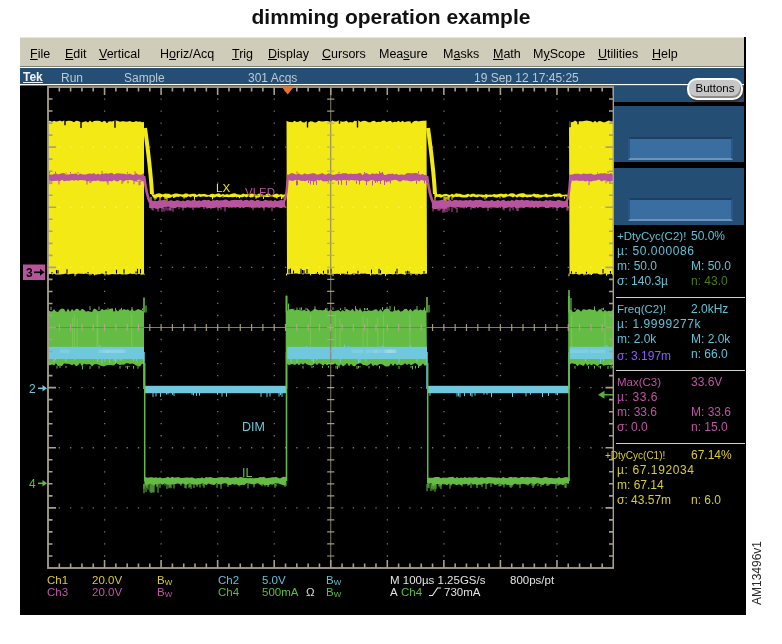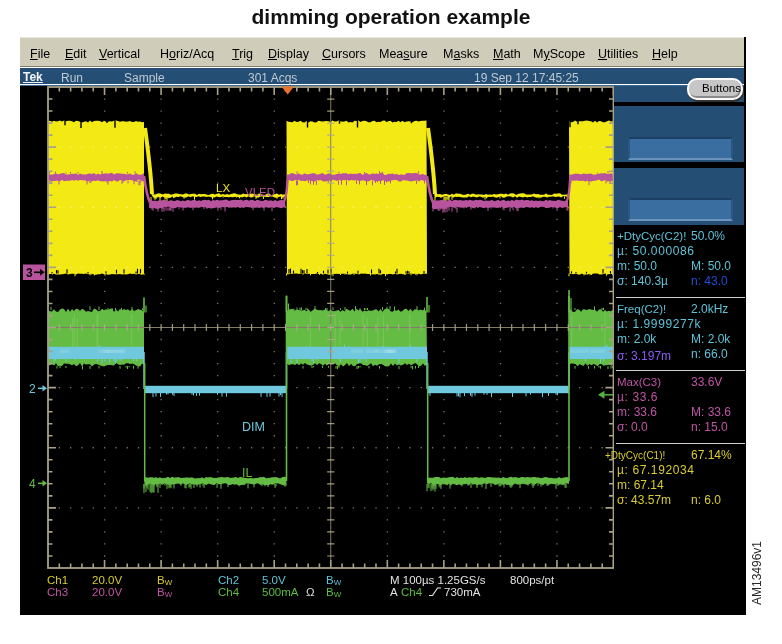--- a/index.html
+++ b/index.html
@@ -28,21 +28,21 @@
     <span style="position:absolute;left:454px;top:2.5px">19 Sep 12 17:45:25</span>
 <div style="position:absolute;left:0;top:16.5px;width:724px;height:1px;background:#3c6994"></div>
   </div>
 <div style="position:absolute;left:20px;top:86px;width:726px;height:529px;background:#000"></div>
 <div style="position:absolute;left:744px;top:37px;width:2px;height:578px;background:#000"></div>
 <div style="position:absolute;left:614px;top:86px;width:130px;height:16px;background:#254e74"></div>
 <div style="position:absolute;left:614px;top:106.3px;width:130px;height:56.2px;background:#254e74"></div>
 <div style="position:absolute;left:628px;top:137px;width:105px;height:23px;background:#3a6da0;border-top:2px solid #1d3f63;border-left:2px solid #2b5684;border-right:2px solid #2b5684;border-bottom:2px solid #6c93bb"></div>
 <div style="position:absolute;left:614px;top:168.3px;width:130px;height:56.7px;background:#254e74"></div>
 <div style="position:absolute;left:628px;top:198px;width:105px;height:23px;background:#3a6da0;border-top:2px solid #1d3f63;border-left:2px solid #2b5684;border-right:2px solid #2b5684;border-bottom:2px solid #6c93bb"></div>
-<div style="position:absolute;left:687px;top:77.5px;width:56px;height:22px;background:#c6c6c6;border:2px solid #fbfbfb;border-radius:10px;box-shadow:inset -1px -2px 0 #8a8a8a,1px 2px 0 #333;font-size:11.5px;color:#000;text-align:right;line-height:17px">Buttons</div>
+<div style="position:absolute;left:687px;top:77.5px;width:56px;height:22px;background:#c6c6c6;border:2px solid #fbfbfb;border-radius:10px;box-shadow:inset -1px -2px 0 #8a8a8a,1px 2px 0 #333;font-size:11.5px;color:#000;text-align:center;line-height:17px">Buttons</div>
 <svg width="594" height="529" viewBox="0 0 594 529" style="position:absolute;left:20px;top:86px" font-family="Liberation Sans, sans-serif">
     <path d="M83.95,13.03h1.3M83.95,25.05h1.3M83.95,37.08h1.3M83.95,49.1h1.3M83.95,61.12h1.3M83.95,73.15h1.3M83.95,85.18h1.3M83.95,97.2h1.3M83.95,109.23h1.3M83.95,121.25h1.3M83.95,133.28h1.3M83.95,145.3h1.3M83.95,157.33h1.3M83.95,169.35h1.3M83.95,181.38h1.3M83.95,193.4h1.3M83.95,205.43h1.3M83.95,217.45h1.3M83.95,229.48h1.3M83.95,241.5h1.3M83.95,253.52h1.3M83.95,265.55h1.3M83.95,277.57h1.3M83.95,289.6h1.3M83.95,301.62h1.3M83.95,313.65h1.3M83.95,325.68h1.3M83.95,337.7h1.3M83.95,349.73h1.3M83.95,361.75h1.3M83.95,373.78h1.3M83.95,385.8h1.3M83.95,397.82h1.3M83.95,409.85h1.3M83.95,421.88h1.3M83.95,433.9h1.3M83.95,445.92h1.3M83.95,457.95h1.3M83.95,469.98h1.3M140.5,13.03h1.3M140.5,25.05h1.3M140.5,37.08h1.3M140.5,49.1h1.3M140.5,61.12h1.3M140.5,73.15h1.3M140.5,85.18h1.3M140.5,97.2h1.3M140.5,109.23h1.3M140.5,121.25h1.3M140.5,133.28h1.3M140.5,145.3h1.3M140.5,157.33h1.3M140.5,169.35h1.3M140.5,181.38h1.3M140.5,193.4h1.3M140.5,205.43h1.3M140.5,217.45h1.3M140.5,229.48h1.3M140.5,241.5h1.3M140.5,253.52h1.3M140.5,265.55h1.3M140.5,277.57h1.3M140.5,289.6h1.3M140.5,301.62h1.3M140.5,313.65h1.3M140.5,325.68h1.3M140.5,337.7h1.3M140.5,349.73h1.3M140.5,361.75h1.3M140.5,373.78h1.3M140.5,385.8h1.3M140.5,397.82h1.3M140.5,409.85h1.3M140.5,421.88h1.3M140.5,433.9h1.3M140.5,445.92h1.3M140.5,457.95h1.3M140.5,469.98h1.3M197.05,13.03h1.3M197.05,25.05h1.3M197.05,37.08h1.3M197.05,49.1h1.3M197.05,61.12h1.3M197.05,73.15h1.3M197.05,85.18h1.3M197.05,97.2h1.3M197.05,109.23h1.3M197.05,121.25h1.3M197.05,133.28h1.3M197.05,145.3h1.3M197.05,157.33h1.3M197.05,169.35h1.3M197.05,181.38h1.3M197.05,193.4h1.3M197.05,205.43h1.3M197.05,217.45h1.3M197.05,229.48h1.3M197.05,241.5h1.3M197.05,253.52h1.3M197.05,265.55h1.3M197.05,277.57h1.3M197.05,289.6h1.3M197.05,301.62h1.3M197.05,313.65h1.3M197.05,325.68h1.3M197.05,337.7h1.3M197.05,349.73h1.3M197.05,361.75h1.3M197.05,373.78h1.3M197.05,385.8h1.3M197.05,397.82h1.3M197.05,409.85h1.3M197.05,421.88h1.3M197.05,433.9h1.3M197.05,445.92h1.3M197.05,457.95h1.3M197.05,469.98h1.3M253.6,13.03h1.3M253.6,25.05h1.3M253.6,37.08h1.3M253.6,49.1h1.3M253.6,61.12h1.3M253.6,73.15h1.3M253.6,85.18h1.3M253.6,97.2h1.3M253.6,109.23h1.3M253.6,121.25h1.3M253.6,133.28h1.3M253.6,145.3h1.3M253.6,157.33h1.3M253.6,169.35h1.3M253.6,181.38h1.3M253.6,193.4h1.3M253.6,205.43h1.3M253.6,217.45h1.3M253.6,229.48h1.3M253.6,241.5h1.3M253.6,253.52h1.3M253.6,265.55h1.3M253.6,277.57h1.3M253.6,289.6h1.3M253.6,301.62h1.3M253.6,313.65h1.3M253.6,325.68h1.3M253.6,337.7h1.3M253.6,349.73h1.3M253.6,361.75h1.3M253.6,373.78h1.3M253.6,385.8h1.3M253.6,397.82h1.3M253.6,409.85h1.3M253.6,421.88h1.3M253.6,433.9h1.3M253.6,445.92h1.3M253.6,457.95h1.3M253.6,469.98h1.3M366.7,13.03h1.3M366.7,25.05h1.3M366.7,37.08h1.3M366.7,49.1h1.3M366.7,61.12h1.3M366.7,73.15h1.3M366.7,85.18h1.3M366.7,97.2h1.3M366.7,109.23h1.3M366.7,121.25h1.3M366.7,133.28h1.3M366.7,145.3h1.3M366.7,157.33h1.3M366.7,169.35h1.3M366.7,181.38h1.3M366.7,193.4h1.3M366.7,205.43h1.3M366.7,217.45h1.3M366.7,229.48h1.3M366.7,241.5h1.3M366.7,253.52h1.3M366.7,265.55h1.3M366.7,277.57h1.3M366.7,289.6h1.3M366.7,301.62h1.3M366.7,313.65h1.3M366.7,325.68h1.3M366.7,337.7h1.3M366.7,349.73h1.3M366.7,361.75h1.3M366.7,373.78h1.3M366.7,385.8h1.3M366.7,397.82h1.3M366.7,409.85h1.3M366.7,421.88h1.3M366.7,433.9h1.3M366.7,445.92h1.3M366.7,457.95h1.3M366.7,469.98h1.3M423.25,13.03h1.3M423.25,25.05h1.3M423.25,37.08h1.3M423.25,49.1h1.3M423.25,61.12h1.3M423.25,73.15h1.3M423.25,85.18h1.3M423.25,97.2h1.3M423.25,109.23h1.3M423.25,121.25h1.3M423.25,133.28h1.3M423.25,145.3h1.3M423.25,157.33h1.3M423.25,169.35h1.3M423.25,181.38h1.3M423.25,193.4h1.3M423.25,205.43h1.3M423.25,217.45h1.3M423.25,229.48h1.3M423.25,241.5h1.3M423.25,253.52h1.3M423.25,265.55h1.3M423.25,277.57h1.3M423.25,289.6h1.3M423.25,301.62h1.3M423.25,313.65h1.3M423.25,325.68h1.3M423.25,337.7h1.3M423.25,349.73h1.3M423.25,361.75h1.3M423.25,373.78h1.3M423.25,385.8h1.3M423.25,397.82h1.3M423.25,409.85h1.3M423.25,421.88h1.3M423.25,433.9h1.3M423.25,445.92h1.3M423.25,457.95h1.3M423.25,469.98h1.3M479.79999999999995,13.03h1.3M479.79999999999995,25.05h1.3M479.79999999999995,37.08h1.3M479.79999999999995,49.1h1.3M479.79999999999995,61.12h1.3M479.79999999999995,73.15h1.3M479.79999999999995,85.18h1.3M479.79999999999995,97.2h1.3M479.79999999999995,109.23h1.3M479.79999999999995,121.25h1.3M479.79999999999995,133.28h1.3M479.79999999999995,145.3h1.3M479.79999999999995,157.33h1.3M479.79999999999995,169.35h1.3M479.79999999999995,181.38h1.3M479.79999999999995,193.4h1.3M479.79999999999995,205.43h1.3M479.79999999999995,217.45h1.3M479.79999999999995,229.48h1.3M479.79999999999995,241.5h1.3M479.79999999999995,253.52h1.3M479.79999999999995,265.55h1.3M479.79999999999995,277.57h1.3M479.79999999999995,289.6h1.3M479.79999999999995,301.62h1.3M479.79999999999995,313.65h1.3M479.79999999999995,325.68h1.3M479.79999999999995,337.7h1.3M479.79999999999995,349.73h1.3M479.79999999999995,361.75h1.3M479.79999999999995,373.78h1.3M479.79999999999995,385.8h1.3M479.79999999999995,397.82h1.3M479.79999999999995,409.85h1.3M479.79999999999995,421.88h1.3M479.79999999999995,433.9h1.3M479.79999999999995,445.92h1.3M479.79999999999995,457.95h1.3M479.79999999999995,469.98h1.3M536.35,13.03h1.3M536.35,25.05h1.3M536.35,37.08h1.3M536.35,49.1h1.3M536.35,61.12h1.3M536.35,73.15h1.3M536.35,85.18h1.3M536.35,97.2h1.3M536.35,109.23h1.3M536.35,121.25h1.3M536.35,133.28h1.3M536.35,145.3h1.3M536.35,157.33h1.3M536.35,169.35h1.3M536.35,181.38h1.3M536.35,193.4h1.3M536.35,205.43h1.3M536.35,217.45h1.3M536.35,229.48h1.3M536.35,241.5h1.3M536.35,253.52h1.3M536.35,265.55h1.3M536.35,277.57h1.3M536.35,289.6h1.3M536.35,301.62h1.3M536.35,313.65h1.3M536.35,325.68h1.3M536.35,337.7h1.3M536.35,349.73h1.3M536.35,361.75h1.3M536.35,373.78h1.3M536.35,385.8h1.3M536.35,397.82h1.3M536.35,409.85h1.3M536.35,421.88h1.3M536.35,433.9h1.3M536.35,445.92h1.3M536.35,457.95h1.3M536.35,469.98h1.3M38.71,61.12h1.3M50.019999999999996,61.12h1.3M61.33,61.12h1.3M72.64,61.12h1.3M83.95,61.12h1.3M95.26,61.12h1.3M106.57000000000001,61.12h1.3M117.88000000000001,61.12h1.3M129.19,61.12h1.3M140.5,61.12h1.3M151.81,61.12h1.3M163.12,61.12h1.3M174.43,61.12h1.3M185.74,61.12h1.3M197.05,61.12h1.3M208.36,61.12h1.3M219.67000000000002,61.12h1.3M230.98000000000002,61.12h1.3M242.29,61.12h1.3M253.6,61.12h1.3M264.90999999999997,61.12h1.3M276.21999999999997,61.12h1.3M287.53,61.12h1.3M298.84,61.12h1.3M310.15,61.12h1.3M321.46,61.12h1.3M332.77,61.12h1.3M344.08,61.12h1.3M355.39,61.12h1.3M366.7,61.12h1.3M378.01,61.12h1.3M389.32,61.12h1.3M400.63,61.12h1.3M411.94,61.12h1.3M423.25,61.12h1.3M434.56,61.12h1.3M445.87,61.12h1.3M457.17999999999995,61.12h1.3M468.48999999999995,61.12h1.3M479.79999999999995,61.12h1.3M491.10999999999996,61.12h1.3M502.41999999999996,61.12h1.3M513.73,61.12h1.3M525.04,61.12h1.3M536.35,61.12h1.3M547.66,61.12h1.3M558.97,61.12h1.3M570.28,61.12h1.3M581.59,61.12h1.3M592.9,61.12h1.3M38.71,121.25h1.3M50.019999999999996,121.25h1.3M61.33,121.25h1.3M72.64,121.25h1.3M83.95,121.25h1.3M95.26,121.25h1.3M106.57000000000001,121.25h1.3M117.88000000000001,121.25h1.3M129.19,121.25h1.3M140.5,121.25h1.3M151.81,121.25h1.3M163.12,121.25h1.3M174.43,121.25h1.3M185.74,121.25h1.3M197.05,121.25h1.3M208.36,121.25h1.3M219.67000000000002,121.25h1.3M230.98000000000002,121.25h1.3M242.29,121.25h1.3M253.6,121.25h1.3M264.90999999999997,121.25h1.3M276.21999999999997,121.25h1.3M287.53,121.25h1.3M298.84,121.25h1.3M310.15,121.25h1.3M321.46,121.25h1.3M332.77,121.25h1.3M344.08,121.25h1.3M355.39,121.25h1.3M366.7,121.25h1.3M378.01,121.25h1.3M389.32,121.25h1.3M400.63,121.25h1.3M411.94,121.25h1.3M423.25,121.25h1.3M434.56,121.25h1.3M445.87,121.25h1.3M457.17999999999995,121.25h1.3M468.48999999999995,121.25h1.3M479.79999999999995,121.25h1.3M491.10999999999996,121.25h1.3M502.41999999999996,121.25h1.3M513.73,121.25h1.3M525.04,121.25h1.3M536.35,121.25h1.3M547.66,121.25h1.3M558.97,121.25h1.3M570.28,121.25h1.3M581.59,121.25h1.3M592.9,121.25h1.3M38.71,181.38h1.3M50.019999999999996,181.38h1.3M61.33,181.38h1.3M72.64,181.38h1.3M83.95,181.38h1.3M95.26,181.38h1.3M106.57000000000001,181.38h1.3M117.88000000000001,181.38h1.3M129.19,181.38h1.3M140.5,181.38h1.3M151.81,181.38h1.3M163.12,181.38h1.3M174.43,181.38h1.3M185.74,181.38h1.3M197.05,181.38h1.3M208.36,181.38h1.3M219.67000000000002,181.38h1.3M230.98000000000002,181.38h1.3M242.29,181.38h1.3M253.6,181.38h1.3M264.90999999999997,181.38h1.3M276.21999999999997,181.38h1.3M287.53,181.38h1.3M298.84,181.38h1.3M310.15,181.38h1.3M321.46,181.38h1.3M332.77,181.38h1.3M344.08,181.38h1.3M355.39,181.38h1.3M366.7,181.38h1.3M378.01,181.38h1.3M389.32,181.38h1.3M400.63,181.38h1.3M411.94,181.38h1.3M423.25,181.38h1.3M434.56,181.38h1.3M445.87,181.38h1.3M457.17999999999995,181.38h1.3M468.48999999999995,181.38h1.3M479.79999999999995,181.38h1.3M491.10999999999996,181.38h1.3M502.41999999999996,181.38h1.3M513.73,181.38h1.3M525.04,181.38h1.3M536.35,181.38h1.3M547.66,181.38h1.3M558.97,181.38h1.3M570.28,181.38h1.3M581.59,181.38h1.3M592.9,181.38h1.3M38.71,301.62h1.3M50.019999999999996,301.62h1.3M61.33,301.62h1.3M72.64,301.62h1.3M83.95,301.62h1.3M95.26,301.62h1.3M106.57000000000001,301.62h1.3M117.88000000000001,301.62h1.3M129.19,301.62h1.3M140.5,301.62h1.3M151.81,301.62h1.3M163.12,301.62h1.3M174.43,301.62h1.3M185.74,301.62h1.3M197.05,301.62h1.3M208.36,301.62h1.3M219.67000000000002,301.62h1.3M230.98000000000002,301.62h1.3M242.29,301.62h1.3M253.6,301.62h1.3M264.90999999999997,301.62h1.3M276.21999999999997,301.62h1.3M287.53,301.62h1.3M298.84,301.62h1.3M310.15,301.62h1.3M321.46,301.62h1.3M332.77,301.62h1.3M344.08,301.62h1.3M355.39,301.62h1.3M366.7,301.62h1.3M378.01,301.62h1.3M389.32,301.62h1.3M400.63,301.62h1.3M411.94,301.62h1.3M423.25,301.62h1.3M434.56,301.62h1.3M445.87,301.62h1.3M457.17999999999995,301.62h1.3M468.48999999999995,301.62h1.3M479.79999999999995,301.62h1.3M491.10999999999996,301.62h1.3M502.41999999999996,301.62h1.3M513.73,301.62h1.3M525.04,301.62h1.3M536.35,301.62h1.3M547.66,301.62h1.3M558.97,301.62h1.3M570.28,301.62h1.3M581.59,301.62h1.3M592.9,301.62h1.3M38.71,361.75h1.3M50.019999999999996,361.75h1.3M61.33,361.75h1.3M72.64,361.75h1.3M83.95,361.75h1.3M95.26,361.75h1.3M106.57000000000001,361.75h1.3M117.88000000000001,361.75h1.3M129.19,361.75h1.3M140.5,361.75h1.3M151.81,361.75h1.3M163.12,361.75h1.3M174.43,361.75h1.3M185.74,361.75h1.3M197.05,361.75h1.3M208.36,361.75h1.3M219.67000000000002,361.75h1.3M230.98000000000002,361.75h1.3M242.29,361.75h1.3M253.6,361.75h1.3M264.90999999999997,361.75h1.3M276.21999999999997,361.75h1.3M287.53,361.75h1.3M298.84,361.75h1.3M310.15,361.75h1.3M321.46,361.75h1.3M332.77,361.75h1.3M344.08,361.75h1.3M355.39,361.75h1.3M366.7,361.75h1.3M378.01,361.75h1.3M389.32,361.75h1.3M400.63,361.75h1.3M411.94,361.75h1.3M423.25,361.75h1.3M434.56,361.75h1.3M445.87,361.75h1.3M457.17999999999995,361.75h1.3M468.48999999999995,361.75h1.3M479.79999999999995,361.75h1.3M491.10999999999996,361.75h1.3M502.41999999999996,361.75h1.3M513.73,361.75h1.3M525.04,361.75h1.3M536.35,361.75h1.3M547.66,361.75h1.3M558.97,361.75h1.3M570.28,361.75h1.3M581.59,361.75h1.3M592.9,361.75h1.3M38.71,421.88h1.3M50.019999999999996,421.88h1.3M61.33,421.88h1.3M72.64,421.88h1.3M83.95,421.88h1.3M95.26,421.88h1.3M106.57000000000001,421.88h1.3M117.88000000000001,421.88h1.3M129.19,421.88h1.3M140.5,421.88h1.3M151.81,421.88h1.3M163.12,421.88h1.3M174.43,421.88h1.3M185.74,421.88h1.3M197.05,421.88h1.3M208.36,421.88h1.3M219.67000000000002,421.88h1.3M230.98000000000002,421.88h1.3M242.29,421.88h1.3M253.6,421.88h1.3M264.90999999999997,421.88h1.3M276.21999999999997,421.88h1.3M287.53,421.88h1.3M298.84,421.88h1.3M310.15,421.88h1.3M321.46,421.88h1.3M332.77,421.88h1.3M344.08,421.88h1.3M355.39,421.88h1.3M366.7,421.88h1.3M378.01,421.88h1.3M389.32,421.88h1.3M400.63,421.88h1.3M411.94,421.88h1.3M423.25,421.88h1.3M434.56,421.88h1.3M445.87,421.88h1.3M457.17999999999995,421.88h1.3M468.48999999999995,421.88h1.3M479.79999999999995,421.88h1.3M491.10999999999996,421.88h1.3M502.41999999999996,421.88h1.3M513.73,421.88h1.3M525.04,421.88h1.3M536.35,421.88h1.3M547.66,421.88h1.3M558.97,421.88h1.3M570.28,421.88h1.3M581.59,421.88h1.3M592.9,421.88h1.3" stroke="#7b755f" stroke-width="1.3" fill="none"></path>
 <path d="M28.0,35.15 30.0,34.8 32.0,35.8 34.0,34.64 36.0,35.57 38.0,35.23 40.0,34.62 42.0,35.51 44.0,34.57 46.0,35.37 48.0,34.64 50.0,34.68 52.0,35.35 54.0,36.15 56.0,34.75 58.0,34.95 60.0,35.75 62.0,36.4 64.0,35.65 66.0,35.29 68.0,36.45 70.0,34.59 72.0,36.22 74.0,35.08 76.0,34.79 78.0,34.74 80.0,35.12 82.0,36.13 84.0,34.86 86.0,35.66 88.0,35.78 90.0,35.24 92.0,35.6 94.0,34.63 96.0,34.62 98.0,34.91 100.0,35.86 102.0,35.36 104.0,35.13 106.0,35.67 108.0,35.41 110.0,35.1 112.0,36.09 114.0,35.9 116.0,34.99 118.0,35.65 120.0,35.55 122.0,36.25 124.0,35.96 124.0,187.85 122.0,188.68 120.0,187.64 118.0,188.0 116.0,188.41 114.0,187.68 112.0,188.09 110.0,187.55 108.0,188.3 106.0,188.42 104.0,188.19 102.0,188.55 100.0,187.88 98.0,188.33 96.0,188.21 94.0,188.2 92.0,188.05 90.0,188.51 88.0,188.63 86.0,188.07 84.0,188.3 82.0,187.57 80.0,188.34 78.0,188.28 76.0,188.69 74.0,188.49 72.0,187.84 70.0,187.96 68.0,188.3 66.0,187.53 64.0,188.05 62.0,187.7 60.0,187.64 58.0,187.57 56.0,188.42 54.0,187.66 52.0,187.8 50.0,187.97 48.0,188.55 46.0,187.6 44.0,188.04 42.0,188.16 40.0,188.56 38.0,188.48 36.0,188.54 34.0,187.83 32.0,188.0 30.0,187.93 28.0,188.56Z" fill="#f3ea15"></path>
 <path d="M45.0,34.5v4.8M61.0,34.5v7.4M87.0,34.5v2.5M95.0,34.5v7.3" stroke="#000" stroke-width="1.4" fill="none"></path>
 <path d="M32.0,187.5v-1.6M36.5,187.5v-3.4M38.0,187.5v-3.3M47.0,187.5v-4.2M68.0,187.5v-1.6M86.0,187.5v-2.2M96.5,187.5v-3.8M104.0,187.5v-4.3M116.0,187.5v-1.9M117.5,187.5v-4.7M120.5,187.5v-4.4" stroke="#000" stroke-width="1.1" fill="none"></path>
 <path d="M32.5,187.5v1.0M55.0,187.5v2.8M70.0,187.5v1.9M71.5,187.5v1.0M74.5,187.5v1.9M85.0,187.5v2.1M121.0,187.5v1.2M124.0,187.5v1.5" stroke="#f3ea15" stroke-width="1.0" fill="none"></path>
 <path d="M266.5,34.65 268.5,35.84 270.5,36.07 272.5,36.29 274.5,34.81 276.5,35.93 278.5,35.82 280.5,34.79 282.5,36.27 284.5,36.44 286.5,34.94 288.5,36.41 290.5,35.3 292.5,35.47 294.5,36.48 296.5,36.16 298.5,34.82 300.5,35.36 302.5,35.53 304.5,35.18 306.5,34.89 308.5,35.14 310.5,35.94 312.5,34.54 314.5,35.61 316.5,35.38 318.5,34.54 320.5,35.16 322.5,35.75 324.5,35.52 326.5,34.63 328.5,36.47 330.5,36.08 332.5,36.44 334.5,34.71 336.5,35.03 338.5,34.58 340.5,36.06 342.5,35.04 344.5,34.76 346.5,35.34 348.5,36.32 350.5,36.14 352.5,35.02 354.5,34.8 356.5,36.34 358.5,35.64 360.5,35.9 362.5,34.68 364.5,34.62 366.5,35.88 368.5,35.35 370.5,34.64 372.5,36.38 374.5,35.77 376.5,36.1 378.5,34.67 380.5,36.21 382.5,34.63 384.5,36.23 386.5,35.41 388.5,35.18 390.5,35.61 392.5,36.35 394.5,35.04 396.5,34.76 398.5,35.55 400.5,34.98 402.5,34.72 404.5,34.82 406.5,34.6 407.0,187.74 405.0,187.87 403.0,187.87 401.0,188.41 399.0,187.85 397.0,188.1 395.0,187.71 393.0,187.92 391.0,187.52 389.0,187.8 387.0,187.52 385.0,188.38 383.0,188.16 381.0,187.73 379.0,188.07 377.0,188.62 375.0,187.63 373.0,188.48 371.0,188.02 369.0,188.09 367.0,188.5 365.0,187.97 363.0,188.11 361.0,188.33 359.0,188.68 357.0,187.91 355.0,188.5 353.0,188.35 351.0,188.26 349.0,187.99 347.0,187.92 345.0,187.57 343.0,187.66 341.0,187.58 339.0,188.39 337.0,187.81 335.0,187.7 333.0,187.6 331.0,188.51 329.0,188.54 327.0,188.3 325.0,187.84 323.0,187.79 321.0,187.85 319.0,188.05 317.0,187.69 315.0,188.03 313.0,187.82 311.0,188.65 309.0,188.67 307.0,188.16 305.0,187.79 303.0,188.66 301.0,187.87 299.0,187.93 297.0,187.5 295.0,187.96 293.0,188.07 291.0,188.1 289.0,187.74 287.0,188.11 285.0,187.51 283.0,187.82 281.0,187.61 279.0,187.98 277.0,187.55 275.0,187.53 273.0,187.87 271.0,187.78 269.0,188.2 267.0,188.14Z" fill="#f3ea15"></path>
 <path d="M287.5,34.5v7.1M319.5,34.5v3.2M337.5,34.5v6.9M391.5,34.5v2.8" stroke="#000" stroke-width="1.4" fill="none"></path>
 <path d="M269.0,187.5v-4.6M270.5,187.5v-4.9M273.5,187.5v-3.1M281.0,187.5v-4.8M282.5,187.5v-3.5M284.0,187.5v-3.3M287.0,187.5v-4.4M297.5,187.5v-1.5M303.5,187.5v-2.7M308.0,187.5v-4.1M311.0,187.5v-4.7M327.5,187.5v-1.9M338.0,187.5v-2.8M351.5,187.5v-4.1M359.0,187.5v-4.7M360.5,187.5v-3.2M375.5,187.5v-2.1M377.0,187.5v-4.7M386.0,187.5v-2.2M387.5,187.5v-2.7M389.0,187.5v-2.3M404.0,187.5v-2.5" stroke="#000" stroke-width="1.1" fill="none"></path>
 <path d="M266.5,187.5v2.0M283.0,187.5v1.1M290.5,187.5v1.8M299.5,187.5v1.3M313.0,187.5v2.6M320.5,187.5v1.5M325.0,187.5v1.1M334.0,187.5v1.6M350.5,187.5v2.0M361.0,187.5v1.7M365.5,187.5v2.6M385.0,187.5v1.4M391.0,187.5v1.8M395.5,187.5v1.1M397.0,187.5v1.8" stroke="#f3ea15" stroke-width="1.0" fill="none"></path>
@@ -194,21 +194,21 @@
 <path d="M409.0,509.5h3.5l5,-7.5h3.5" stroke="#e2e2e2" stroke-width="1.2" fill="none"></path>
 <text x="424.0" y="509.5" font-size="11.5" fill="#e2e2e2">730mA</text>
   </svg>
 <div style="font-size:12px;line-height:13px;white-space:nowrap">
     <div style="position:absolute;left:617px;top:230.3px;color:#5fc3d8;font-size:11.5px">+DtyCyc(C2)!</div>
     <div style="position:absolute;left:691px;top:230.3px;color:#5fc3d8">50.0%</div>
     <div style="position:absolute;left:617px;top:245.05px;color:#5fc3d8;letter-spacing:0.6px">µ: 50.000086</div>
     <div style="position:absolute;left:617px;top:259.8px;color:#5fc3d8">m: 50.0</div>
     <div style="position:absolute;left:691px;top:259.8px;color:#5fc3d8">M: 50.0</div>
     <div style="position:absolute;left:617px;top:274.55px;color:#5fc3d8">σ: 140.3µ</div>
-    <div style="position:absolute;left:691px;top:274.55px;color:#1d4ed8">n: 43.0</div>
+    <div style="position:absolute;left:691px;top:274.55px;color:#4d7c0f">n: 43.0</div>
     <div style="position:absolute;left:616px;top:296.5px;width:129px;height:1.5px;background:#cfcfcf"></div>
     <div style="position:absolute;left:617px;top:303.3px;color:#5fc3d8;font-size:11.5px">Freq(C2)!</div>
     <div style="position:absolute;left:691px;top:303.3px;color:#5fc3d8">2.0kHz</div>
     <div style="position:absolute;left:617px;top:318.05px;color:#5fc3d8;letter-spacing:0.6px">µ: 1.9999277k</div>
     <div style="position:absolute;left:617px;top:332.8px;color:#5fc3d8">m: 2.0k</div>
     <div style="position:absolute;left:691px;top:332.8px;color:#5fc3d8">M: 2.0k</div>
     <div style="position:absolute;left:617px;top:350px;color:#8b5cf6">σ: 3.197m</div>
     <div style="position:absolute;left:691px;top:347.55px;color:#5fc3d8">n: 66.0</div>
     <div style="position:absolute;left:616px;top:369.8px;width:129px;height:1.5px;background:#cfcfcf"></div>
     <div style="position:absolute;left:617px;top:376.3px;color:#c055a5;font-size:11.5px">Max(C3)</div>

